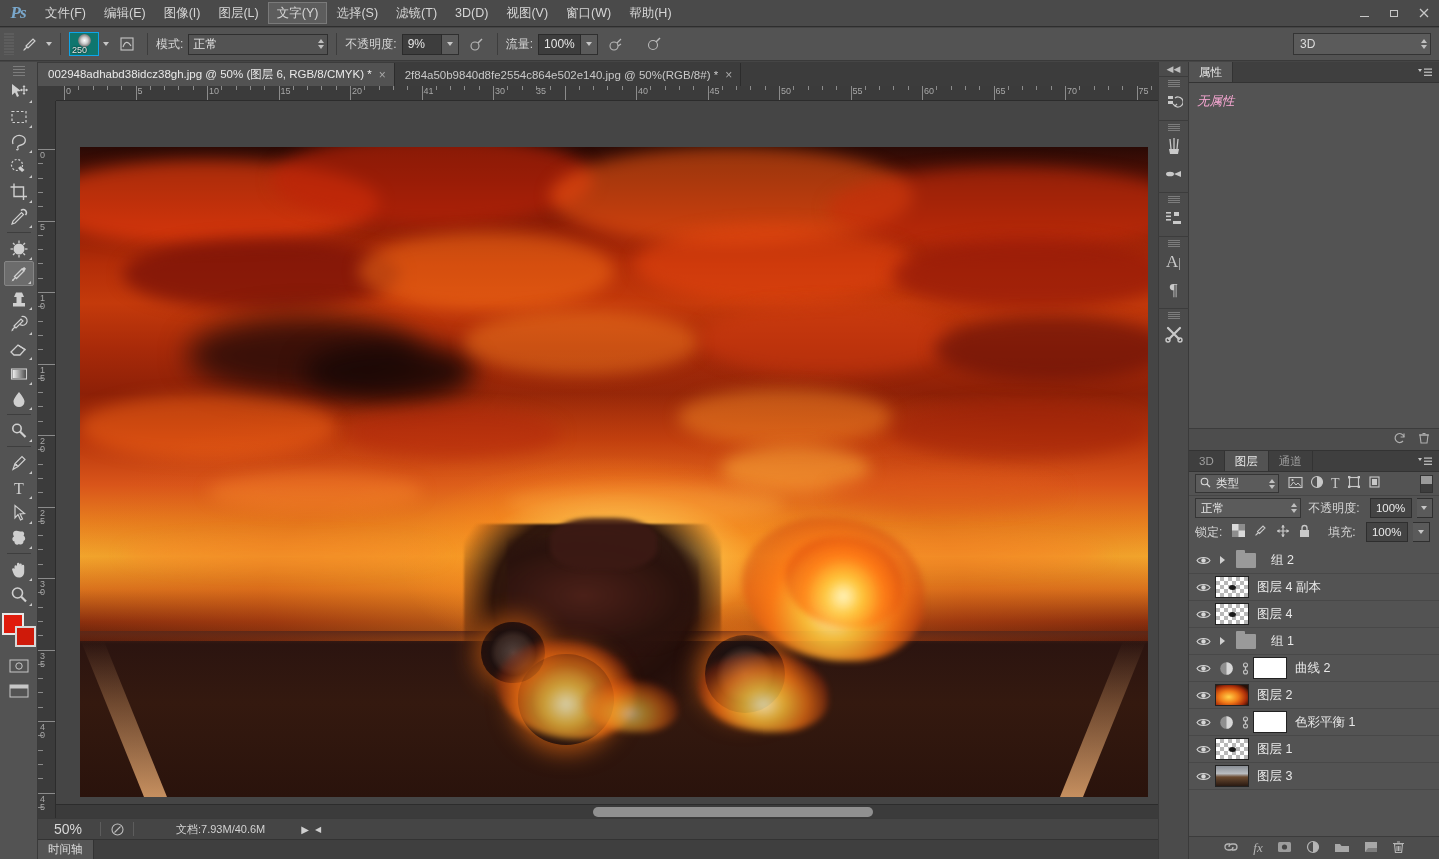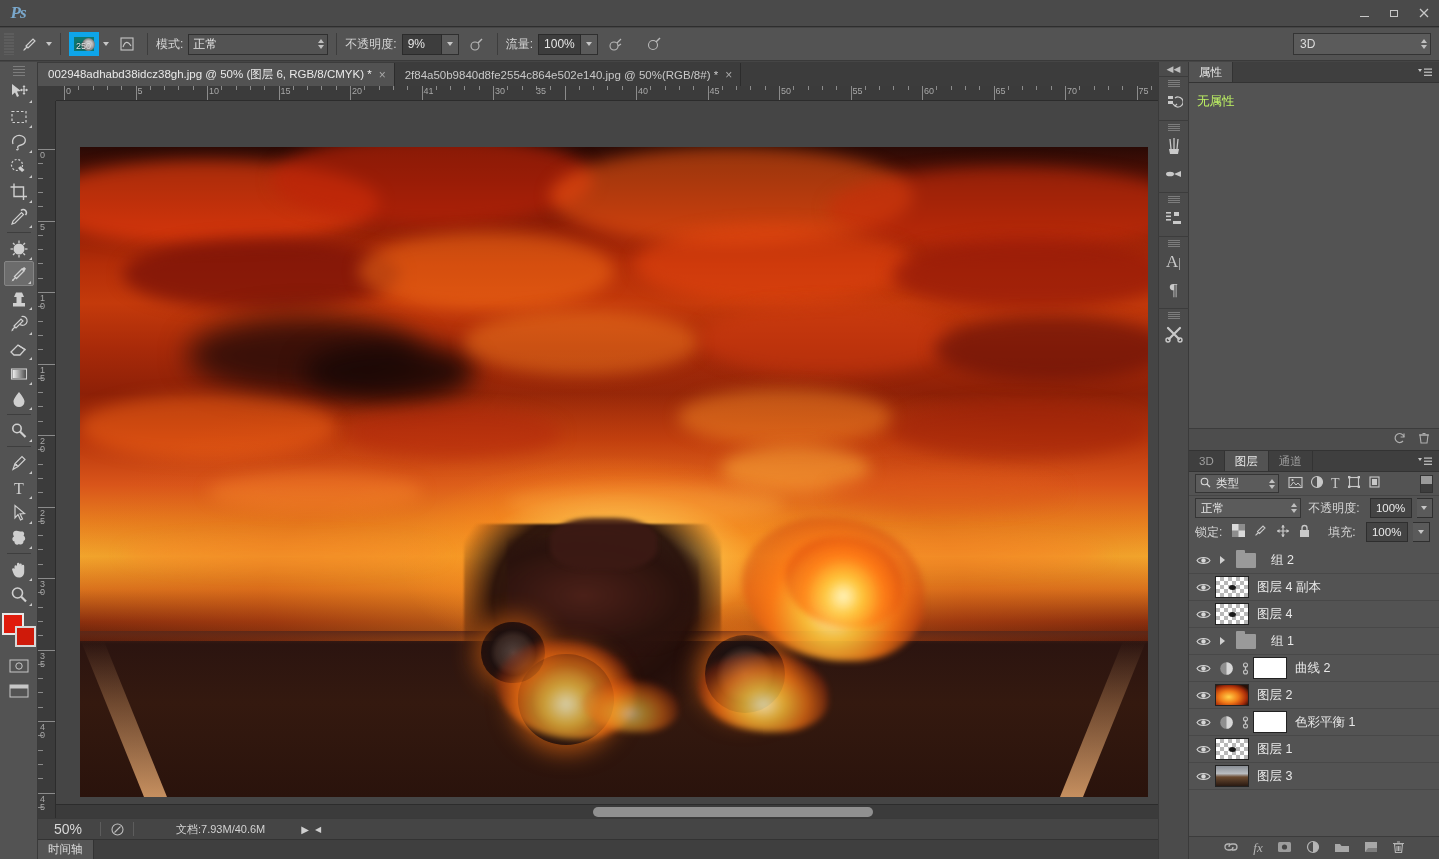--- a/index.html
+++ b/index.html
@@ -39,21 +39,21 @@
   .optionsbar {
     position:absolute; left:0; top:28px; width:1439px; height:33px;
     background:#535353; border-bottom:1px solid #3a3a3a;
     display:flex; align-items:center; padding-left:4px; gap:0;
   }
   .grip { width:10px; height:22px; margin-right:4px;
     background-image:repeating-linear-gradient(to bottom,#707070 0 1px,transparent 1px 3px);
     background-size:100% 3px; background-position:center; opacity:.7;}
   .opt-sep { width:1px; height:22px; background:#3d3d3d; margin:0 8px; }
   .brush-preview {
-    width:30px; height:24px; background:#0f766e; border:5px solid #0ea5e9;
+    width:30px; height:24px; background:#0f766e; border:1px solid #0ea5e9;
     display:flex; align-items:center; justify-content:center; position:relative;
   }
   .brush-dot {
     width:13px; height:13px; border-radius:50%;
     background:radial-gradient(circle,#fff 0%,#cfcfcf 35%,#6a6a6a 75%,#4c4c4c 100%);
     position:absolute; top:1px; left:8px;
   }
   .brush-size-label {
     position:absolute; bottom:0px; left:2px; font-size:9px; color:#e8e8e8;
     text-shadow:0 0 2px #000;
@@ -248,21 +248,21 @@
     border-bottom:1px solid #333;
   }
   .ptab {
     display:flex; align-items:center; padding:0 10px; font-size:11.5px; color:#9f9f9f;
     background:#3f3f3f; border-right:1px solid #333;
   }
   .ptab.active { background:#535353; color:#e8e8e8; }
   .ptab-filler { flex:1; background:#3f3f3f; display:flex; align-items:center; justify-content:flex-end; padding-right:6px;}
   .pmenu { display:flex; align-items:center; gap:2px; color:#c6c6c6;}
   .props-body { height:368px; background:#535353; padding:10px 8px; border-bottom:1px solid #333; position:relative;}
-  .props-empty { font-size:12.5px; color:#bef264; }
+  .props-empty { font-size:12.5px; color:#f9a8d4;font-style:italic; }
   .props-footer { position:absolute; left:0; right:0; bottom:0; height:22px; background:#4d4d4d;
     display:flex; align-items:center; justify-content:flex-end; gap:10px; padding-right:8px; border-top:1px solid #3c3c3c;}
 
   .layers-panel { position:absolute; left:0; right:0; top:389px; bottom:0; background:#535353; }
   .filter-row {
     height:24px; display:flex; align-items:center; gap:4px; padding:0 6px;
     background:#535353; border-bottom:1px solid #464646;
   }
   .filter-select {
     height:19px; width:84px; background:#5b5b5b; border:1px solid #353535;
@@ -315,20 +315,33 @@
     display:flex; align-items:center; justify-content:center; gap:14px; border-top:1px solid #3c3c3c; color:#b8b8b8;
   }
 </style>
 </head>
 <body>
 
 <div class="app">
 
   <div class="menubar">
     <div class="ps-logo">Ps</div>
+    <div id="menu-items" style="display:flex;align-items:center;">
+        <div class="menu-item">文件(F)</div>
+        <div class="menu-item">编辑(E)</div>
+        <div class="menu-item">图像(I)</div>
+        <div class="menu-item">图层(L)</div>
+        <div class="menu-item active">文字(Y)</div>
+        <div class="menu-item">选择(S)</div>
+        <div class="menu-item">滤镜(T)</div>
+        <div class="menu-item">3D(D)</div>
+        <div class="menu-item">视图(V)</div>
+        <div class="menu-item">窗口(W)</div>
+        <div class="menu-item">帮助(H)</div>
+      </div>
     <div class="win-btns">
       <div class="win-btn">
         <svg width="11" height="11" viewBox="0 0 11 11">
             <rect x="1" y="8" width="9" height="1" fill="#c8c8c8"></rect>
           </svg>
       </div>
       <div class="win-btn">
         <svg width="11" height="11" viewBox="0 0 11 11">
             <rect x="1.5" y="2.5" width="7" height="6" fill="none" stroke="#c8c8c8"></rect>
           </svg>

